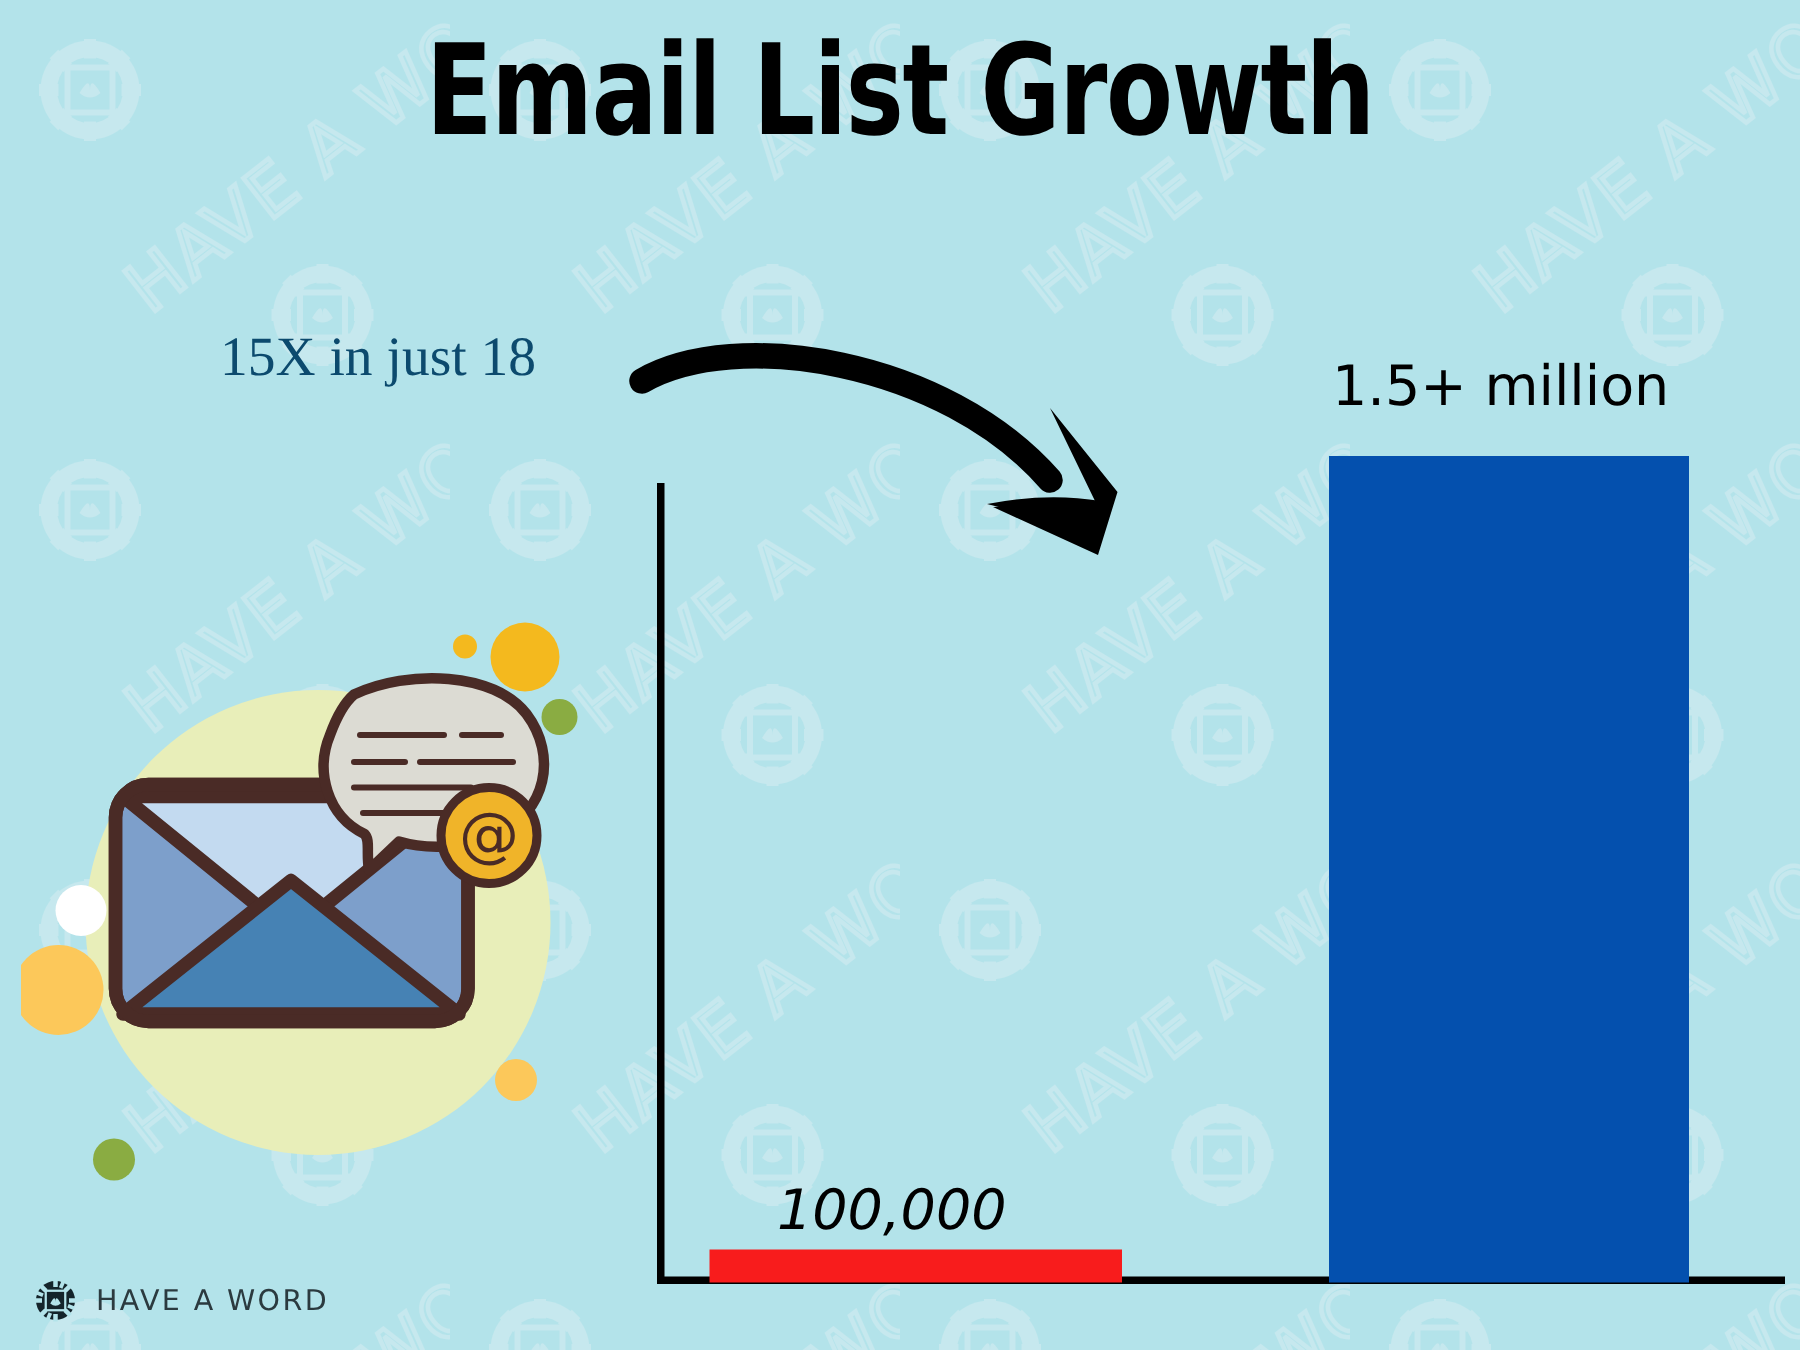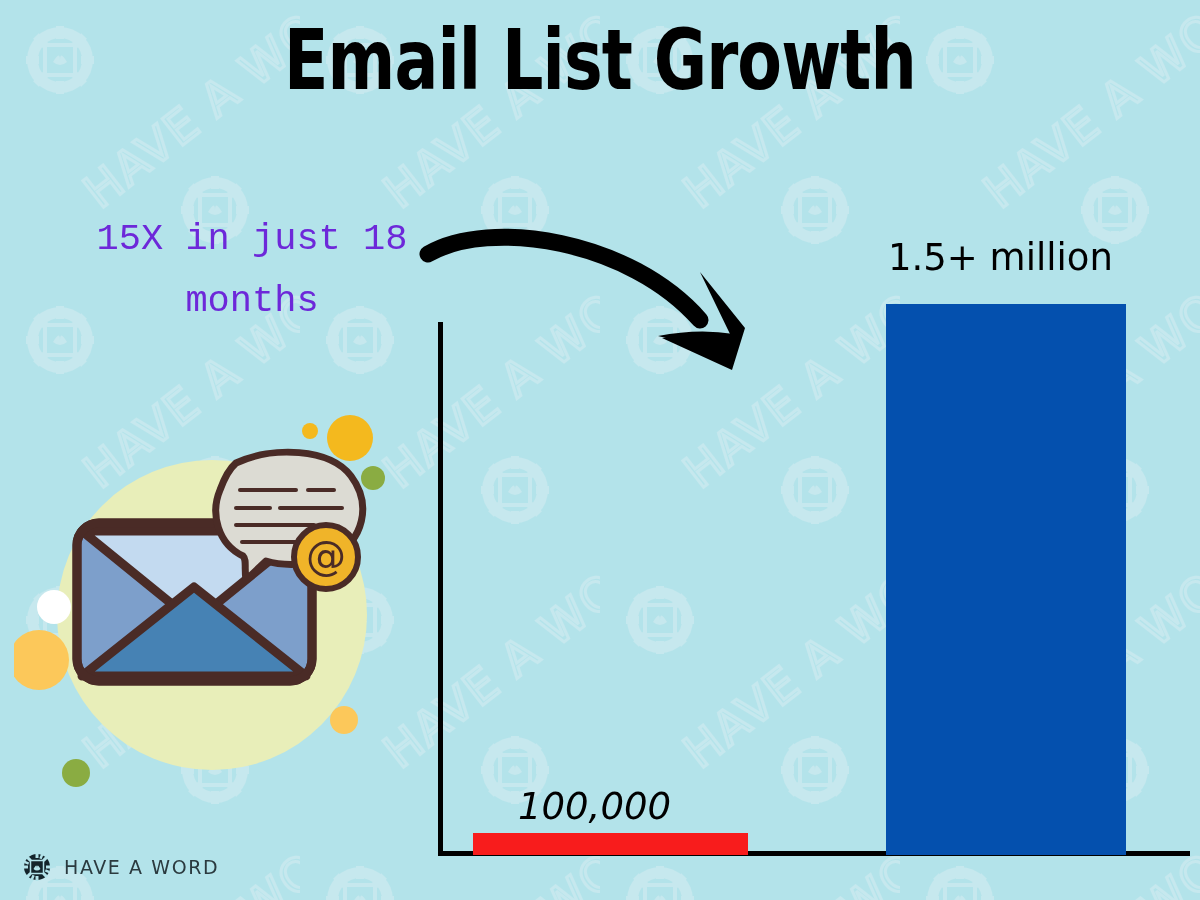--- a/index.html
+++ b/index.html
@@ -47,24 +47,24 @@
     white-space: nowrap;
   }
 
   
   #callout {
     position: absolute;
     left: 72px;
     top: 208px;
     width: 360px;
     text-align: center;
-    font-family: Liberation Mono, monospace;
+    font-family: Liberation Serif, serif;
     font-size: 37px;
     line-height: 62px;
-    color: #6d28d9;
+    color: #0c4a6e;
   }
   #callout .l2 { display: block; }
 
   
   #arrow {
     position: absolute;
     left: 400px;
     top: 210px;
     width: 390px;
     height: 170px;
@@ -183,21 +183,20 @@
         <text x="100" y="210" fill="none" stroke="#c6e8ee" stroke-width="3" font-family="DejaVu Sans, sans-serif" font-size="46" letter-spacing="2" transform="rotate(-38 100 210)">HAVE A WORD</text>
       </pattern>
     </defs>
     <rect x="0" y="0" width="1200" height="900" fill="url(#wm-pat)"></rect>
   </svg>
 
   <div id="title">Email List Growth</div>
 
   <div id="callout">
     <span>15X in just 18</span>
-    <span class="l2">months</span>
   </div>
 
   <svg id="arrow" viewBox="0 0 390 170" width="390" height="170">
     <path d="M 28 44 C 90 8, 230 30, 300 110" fill="none" stroke="#000000" stroke-width="17" stroke-linecap="round"></path>
     <path d="M 262 128 L 330 124 L 300 62 L 345 118 L 332 160 Z" fill="#000000"></path>
     <path d="M 258 126 q 40 -8 76 -2 q -34 14 -76 2 z" fill="#000000"></path>
   </svg>
 
   <svg id="illustration" viewBox="0 0 400 400" width="400" height="400">
 

